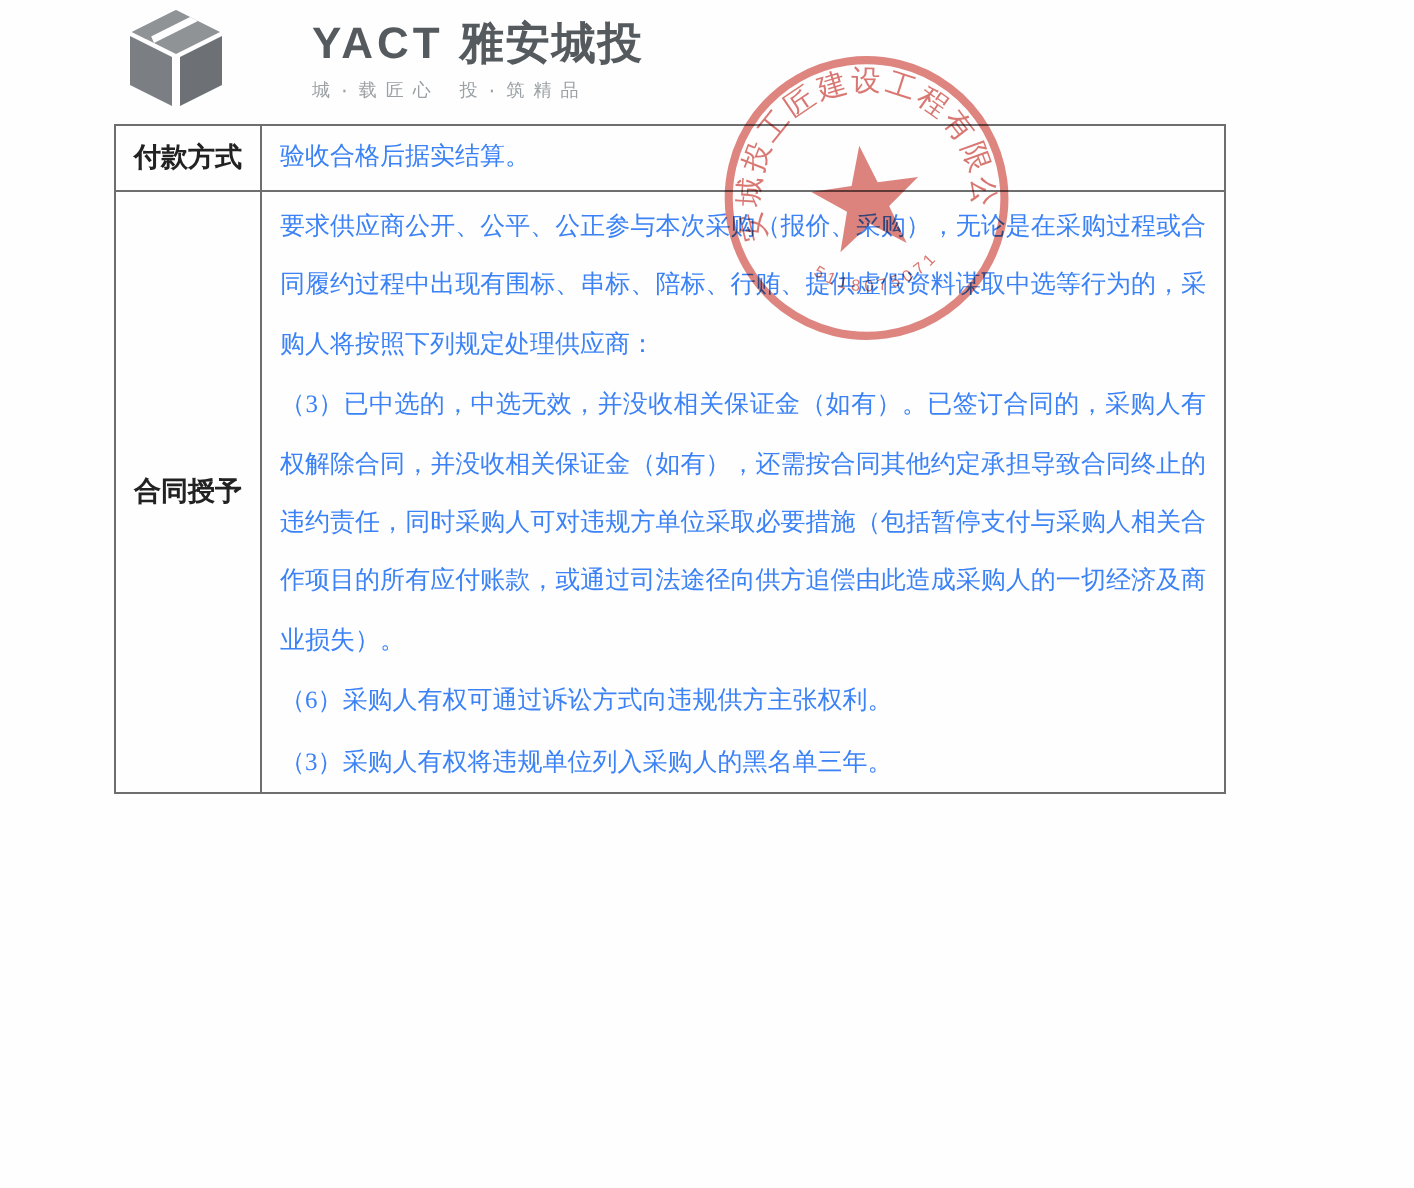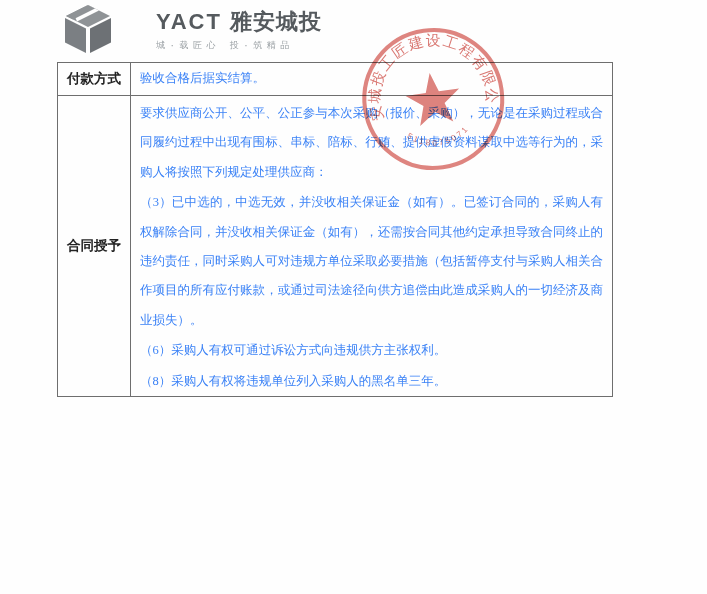--- a/index.html
+++ b/index.html
@@ -89,21 +89,21 @@
       <td class="content">
         <p>验收合格后据实结算。</p>
       </td>
     </tr>
     <tr class="r3">
       <td class="lbl">合同授予</td>
       <td class="content">
         <p>要求供应商公开、公平、公正参与本次采购（报价、采购），无论是在采购过程或合同履约过程中出现有围标、串标、陪标、行贿、提供虚假资料谋取中选等行为的，采购人将按照下列规定处理供应商：</p>
         <p>（3）已中选的，中选无效，并没收相关保证金（如有）。已签订合同的，采购人有权解除合同，并没收相关保证金（如有），还需按合同其他约定承担导致合同终止的违约责任，同时采购人可对违规方单位采取必要措施（包括暂停支付与采购人相关合作项目的所有应付账款，或通过司法途径向供方追偿由此造成采购人的一切经济及商业损失）。</p>
         <p>（6）采购人有权可通过诉讼方式向违规供方主张权利。</p>
-        <p>（8）采购人有权将违规单位列入采购人的黑名单三年。</p>
+        <p>（3）采购人有权将违规单位列入采购人的黑名单三年。</p>
       </td>
     </tr>
   </tbody>
     </table>
 
   <svg class="seal" viewBox="0 0 148 148">
     <defs>
       <path id="sealArc" d="M 24.2,94.1 A 53,53 0 1 1 123.8,94.1" fill="none"></path>
       <path id="numArc" d="M 44.4,111.2 A 46,46 0 0 0 103.6,111.2" fill="none"></path>
     </defs>

